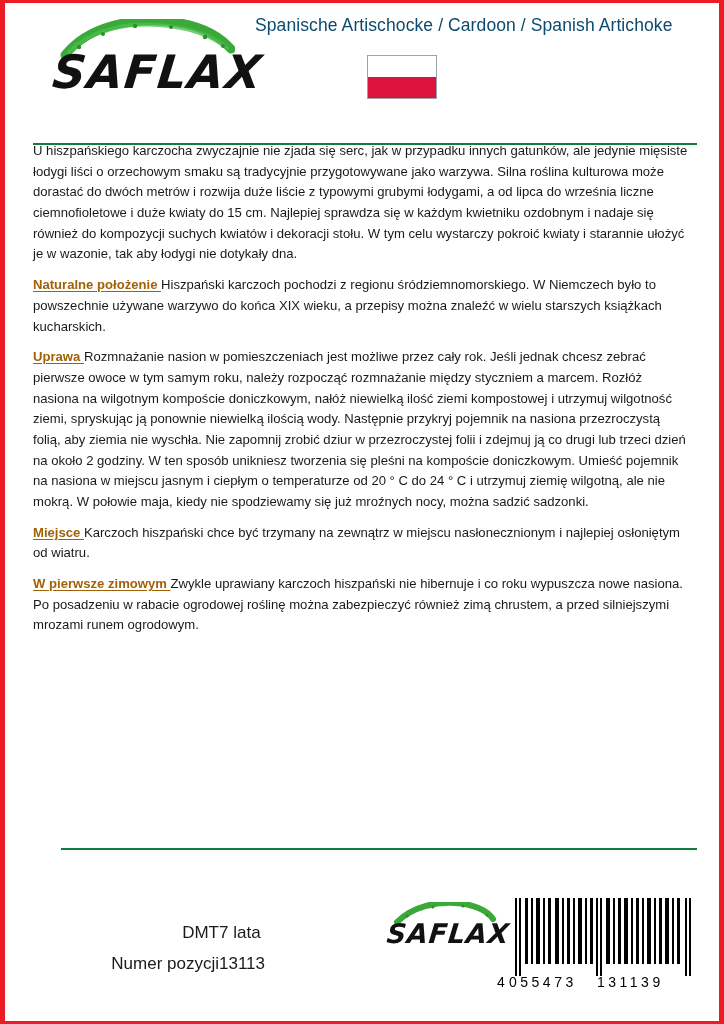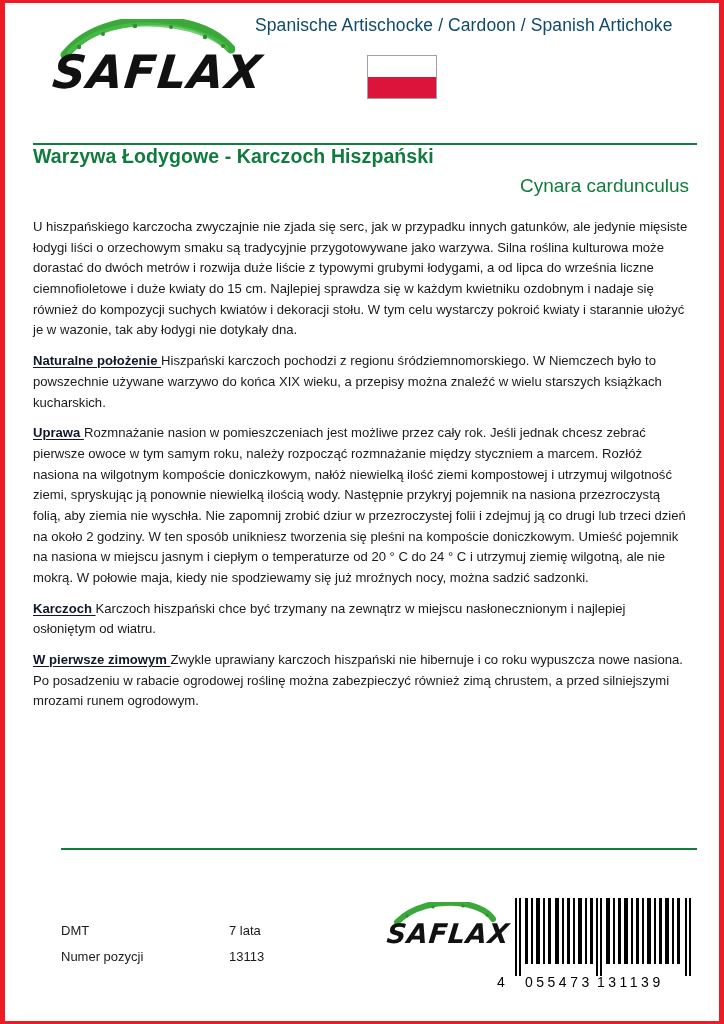--- a/index.html
+++ b/index.html
@@ -100,42 +100,43 @@
   .body-text {
     margin-top: 20px;
     font-size: 13.1px;
     line-height: 1.58;
     color: #1a1a1a;
     text-align: left;
   }
   .para { margin-top: 10px; }
   .para:first-child { margin-top: 0; }
   .hl {
-    color: #0f172a;
+    color: #a16207;
     font-weight: 700;
     text-decoration: underline;
     text-underline-offset: 2px;
   }
 
   
   .rule-bottom {
     position: absolute;
     left: 56px; right: 22px; top: 845px;
     height: 2px; background: #127c3f;
   }
   .footer {
     position: absolute;
     left: 0; right: 0; top: 885px;
     height: 130px;
   }
   .footer-fields {
     position: absolute;
-    left: 56px; top: 35px;
-    font-size: 13px;
+    left: 46px; top: 35px;
+    font-size: 17px;
     color: #1a1a1a;
+    text-align: right;
   }
   .frow { display: flex; margin-bottom: 11px; }
   .flabel { width: 168px; }
   .fvalue { }
 
   .footer-logo {
     position: absolute;
     left: 380px; top: 14px;
     width: 118px; height: 62px;
   }
@@ -165,21 +166,21 @@
   .bc-bars { position: absolute; left: 18px; top: 0; width: 180px; height: 78px; }
   .bc-digits {
     position: absolute;
     left: 0; top: 76px;
     width: 200px;
     font-family: "Liberation Sans", sans-serif;
     font-size: 14px;
     color: #000;
   }
   .bc-d1 { position: absolute; left: 0px; top: 0; }
-  .bc-d2 { position: absolute; left: 28px; top: 0; letter-spacing: 3.5px; }
+  .bc-d2 { position: absolute; left: 12px; top: 0; letter-spacing: 3.5px; }
   .bc-d3 { position: absolute; left: 100px; top: 0; letter-spacing: 3.5px; }
 </style>
 </head>
 <body>
 
 <div class="packet">
   <div class="inner">
 
     <div class="header">
 
@@ -199,40 +200,36 @@
 
       <div class="header-title">Spanische Artischocke / Cardoon / Spanish Artichoke</div>
 
       <div class="flag">
         <div class="flag-bottom"></div>
       </div>
     </div>
 
     <div class="rule-top"></div>
 
-    <div class="titles">
-      <div class="main-title">Warzywa Łodygowe - Karczoch Hiszpański</div>
-      <div class="latin-name">Cynara cardunculus</div>
-    </div>
 
     <div class="body-text">
       <p class="para">U hiszpańskiego karczocha zwyczajnie nie zjada się serc, jak w przypadku innych gatunków, ale jedynie mięsiste łodygi liści o orzechowym smaku są tradycyjnie przygotowywane jako warzywa. Silna roślina kulturowa może dorastać do dwóch metrów i rozwija duże liście z typowymi grubymi łodygami, a od lipca do września liczne ciemnofioletowe i duże kwiaty do 15 cm. Najlepiej sprawdza się w każdym kwietniku ozdobnym i nadaje się również do kompozycji suchych kwiatów i dekoracji stołu. W tym celu wystarczy pokroić kwiaty i starannie ułożyć je w wazonie, tak aby łodygi nie dotykały dna.</p>
 
       <p class="para">
         <span class="hl">Naturalne położenie </span>
         <span>Hiszpański karczoch pochodzi z regionu śródziemnomorskiego. W Niemczech było to powszechnie używane warzywo do końca XIX wieku, a przepisy można znaleźć w wielu starszych książkach kucharskich.</span>
       </p>
 
       <p class="para">
         <span class="hl">Uprawa </span>
         <span>Rozmnażanie nasion w pomieszczeniach jest możliwe przez cały rok. Jeśli jednak chcesz zebrać pierwsze owoce w tym samym roku, należy rozpocząć rozmnażanie między styczniem a marcem. Rozłóż nasiona na wilgotnym kompoście doniczkowym, nałóż niewielką ilość ziemi kompostowej i utrzymuj wilgotność ziemi, spryskując ją ponownie niewielką ilością wody. Następnie przykryj pojemnik na nasiona przezroczystą folią, aby ziemia nie wyschła. Nie zapomnij zrobić dziur w przezroczystej folii i zdejmuj ją co drugi lub trzeci dzień na około 2 godziny. W ten sposób unikniesz tworzenia się pleśni na kompoście doniczkowym. Umieść pojemnik na nasiona w miejscu jasnym i ciepłym o temperaturze od 20 ° C do 24 ° C i utrzymuj ziemię wilgotną, ale nie mokrą. W połowie maja, kiedy nie spodziewamy się już mroźnych nocy, można sadzić sadzonki.</span>
       </p>
 
       <p class="para">
-        <span class="hl">Karczoch </span>
+        <span class="hl">Miejsce </span>
         <span>Karczoch hiszpański chce być trzymany na zewnątrz w miejscu nasłonecznionym i najlepiej osłoniętym od wiatru.</span>
       </p>
 
 
       <p class="para">
         <span class="hl">W pierwsze zimowym </span>
         <span>Zwykle uprawiany karczoch hiszpański nie hibernuje i co roku wypuszcza nowe nasiona. Po posadzeniu w rabacie ogrodowej roślinę można zabezpieczyć również zimą chrustem, a przed silniejszymi mrozami runem ogrodowym.</span>
       </p>
     </div>
 

